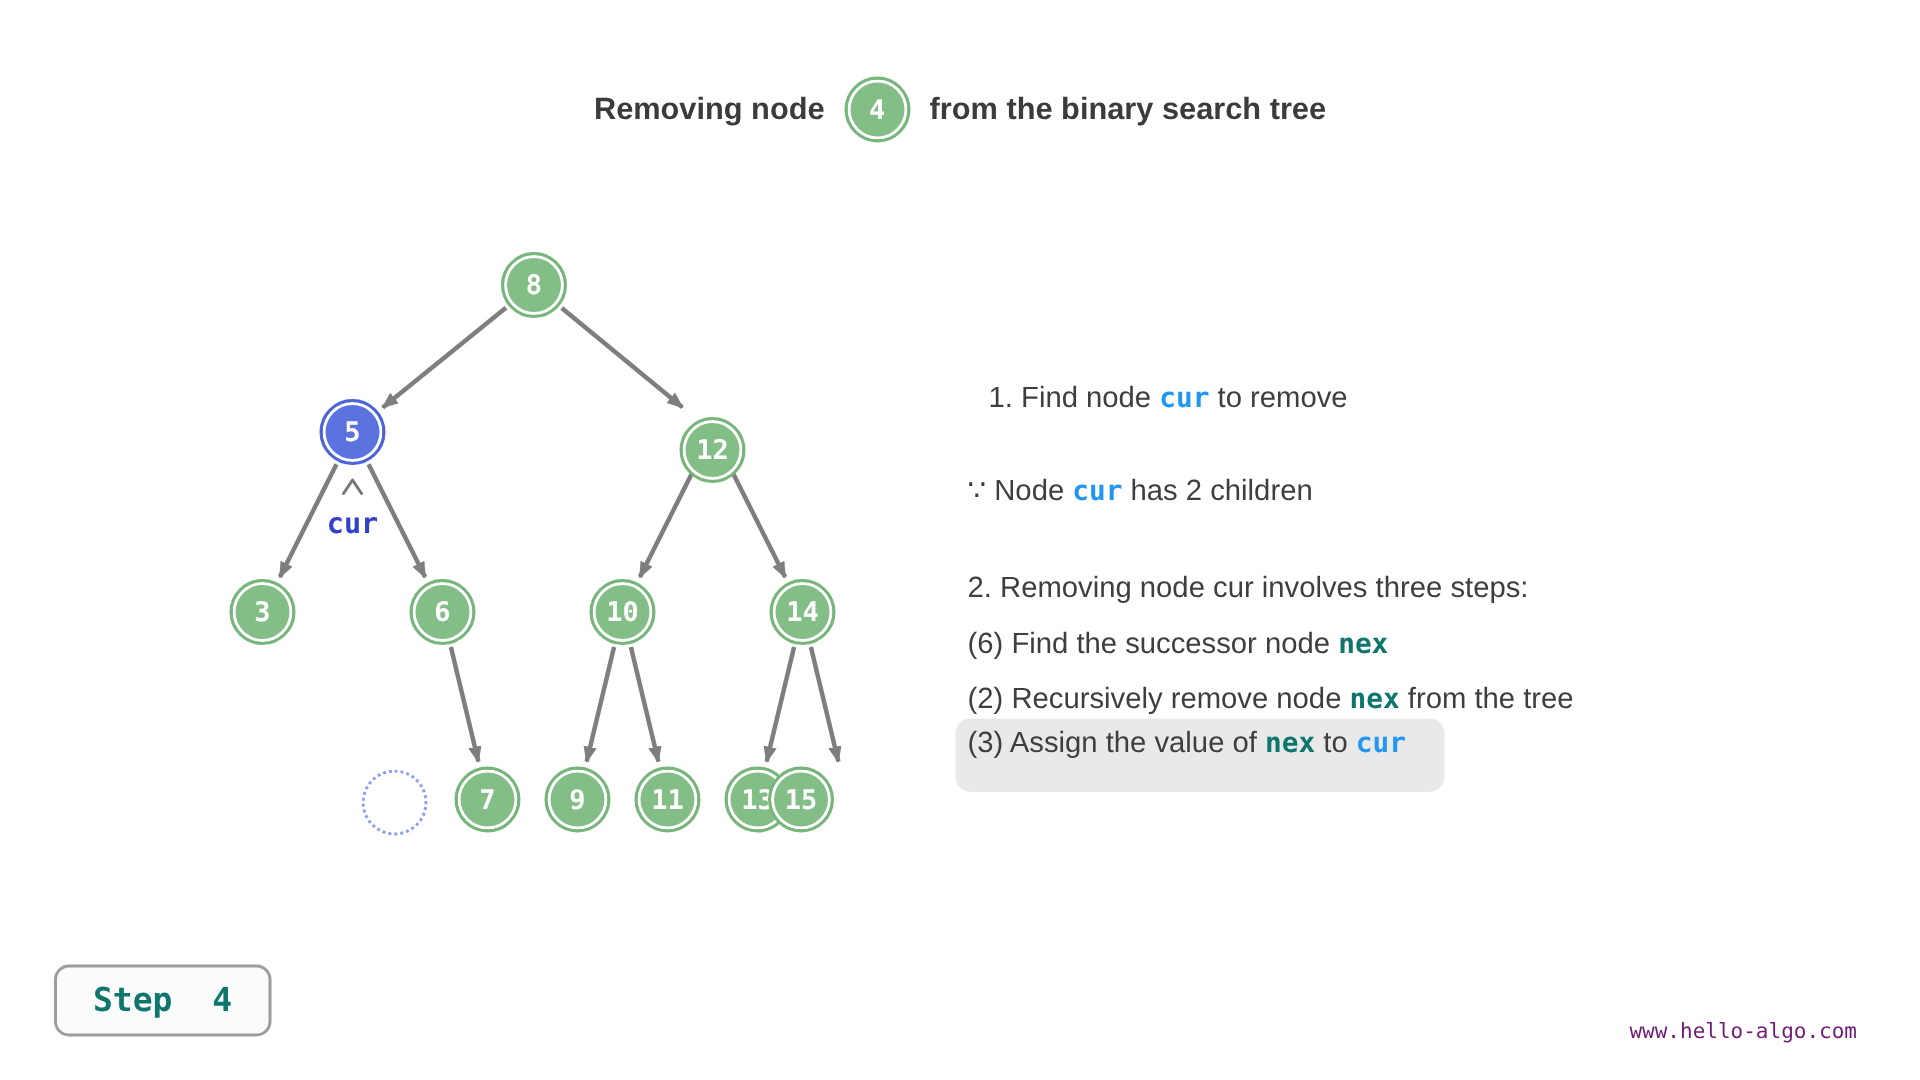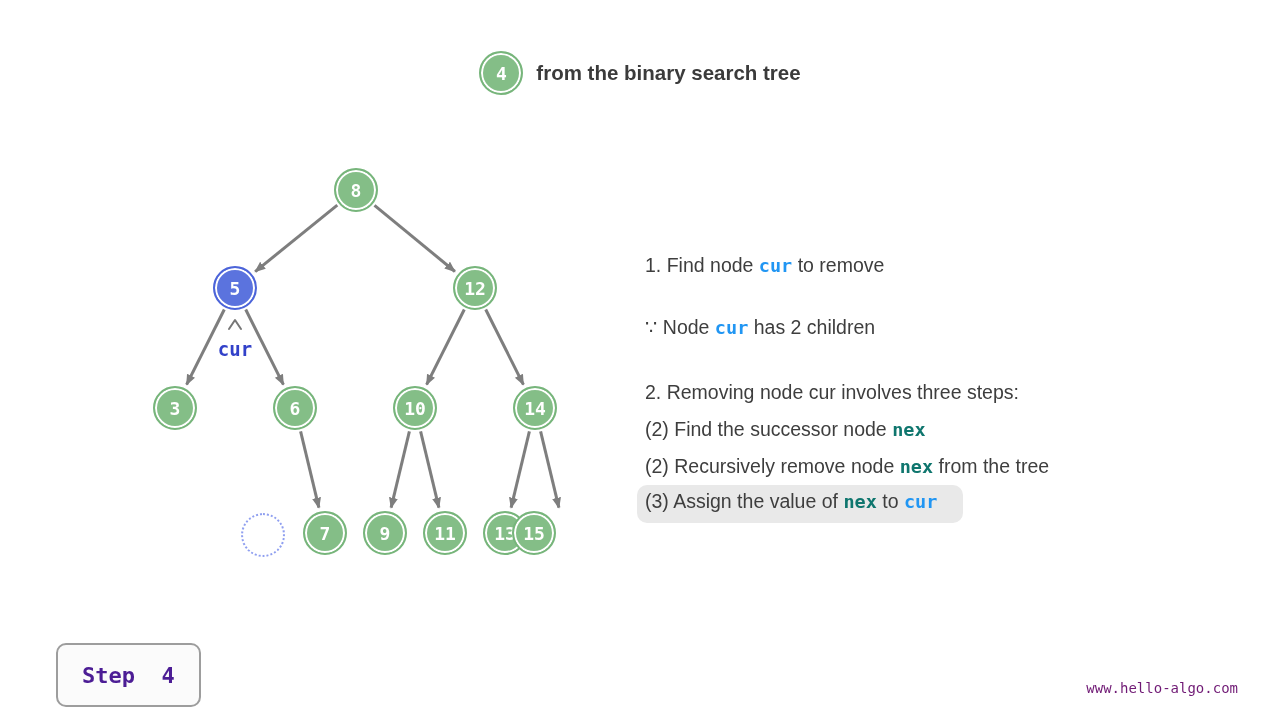--- a/index.html
+++ b/index.html
@@ -44,55 +44,56 @@
     position:absolute; transform:translate(-50%,-50%);
     font-family:"DejaVu Sans Mono",monospace; font-weight:bold;
     font-size:19px; color:#3241c9;
   }
 
   
   .notes-line {
     position:absolute; left:645px; white-space:nowrap;
     font-size:19.5px; color:#3e3e3e; line-height:26px;
   }
-  .p1 { top:252px; }
+  .p1 { top:252px;margin-left:14px; }
   .p2 { top:314px; }
   .notes-block { position:absolute; left:645px; top:374px; }
   .block-line { height:37px; display:flex; align-items:center; white-space:pre; font-size:19.5px; color:#3e3e3e; }
   .code {
     font-family:"DejaVu Sans Mono",monospace; font-weight:bold; font-size:18.5px;
   }
   .code.cur { color:#2196f3; }
   .code.nex { color:#0f766e; }
   .hl {
     display:inline-flex; align-items:center;
     background:#e9e9e9; border-radius:10px;
-    padding:5px 26px 10px 8px; margin-left:-8px;
+    padding:5px 26px 21px 8px; margin-left:-8px;
   }
 
   
   .step-badge {
     position:absolute; left:36px; top:643px; box-sizing:border-box;
-    height:64px; display:flex; align-items:center;
+    height:48px; display:flex; align-items:center;
     border:2px solid #9d9d9d; border-radius:10px; background:#fbfbfb;
     padding:0 24px; white-space:pre;
     font-family:"DejaVu Sans Mono",monospace; font-weight:bold;
-    font-size:22px; color:#4c1d95;margin-left:20px;
+    font-size:22px; color:#0f766e;
   }
 
   
   .watermark {
     position:absolute; right:42px; bottom:24px;
     font-family:"DejaVu Sans Mono",monospace; font-size:14px; color:#701a75;
   }
 </style>
 </head>
 <body>
 
 <div class="title-row">
+  <span>Removing node</span>
   <span class="circle-node green">
       <span>4</span>
     </span>
   <span>from the binary search tree</span>
 </div>
 
 <svg id="tree-svg" viewBox="0 0 1280 720">
   <defs>
     <marker id="arrowhead" markerUnits="userSpaceOnUse" markerWidth="12" markerHeight="10" refX="10" refY="4.5" orient="auto">
       <path d="M0,0 L11,4.5 L0,9 Z" fill="#7e7e7e"></path>
@@ -108,42 +109,42 @@
     <line x1="409.4" y1="431.3" x2="391.1" y2="507.7" class="edge" marker-end="url(#arrowhead)"></line>
     <line x1="420.6" y1="431.3" x2="438.9" y2="507.7" class="edge" marker-end="url(#arrowhead)"></line>
     <line x1="529.4" y1="431.3" x2="511.1" y2="507.7" class="edge" marker-end="url(#arrowhead)"></line>
     <line x1="540.6" y1="431.3" x2="558.9" y2="507.7" class="edge" marker-end="url(#arrowhead)"></line>
     <polyline points="229,329 235,320 241,329" fill="none" stroke="#777777" stroke-width="2" stroke-linecap="round" stroke-linejoin="round"></polyline>
   </svg>
 
 <div id="tree-nodes">
     <div class="circle-node tree-abs green" style="left: 356px; top: 190px;">8</div>
     <div class="circle-node tree-abs blue" style="left: 235px; top: 288px;">5</div>
-    <div class="circle-node tree-abs green" style="left: 475px; top: 288px;">12</div>
+    <div class="circle-node tree-abs green" style="left: 475px; top: 300px;">12</div>
     <div class="circle-node tree-abs green" style="left: 175px; top: 408px;">3</div>
     <div class="circle-node tree-abs green" style="left: 295px; top: 408px;">6</div>
     <div class="circle-node tree-abs green" style="left: 415px; top: 408px;">10</div>
     <div class="circle-node tree-abs green" style="left: 535px; top: 408px;">14</div>
     <div class="circle-node tree-abs dotted" style="left: 263px; top: 535px;"></div>
     <div class="circle-node tree-abs green" style="left: 325px; top: 533px;">7</div>
     <div class="circle-node tree-abs green" style="left: 385px; top: 533px;">9</div>
     <div class="circle-node tree-abs green" style="left: 445px; top: 533px;">11</div>
     <div class="circle-node tree-abs green" style="left: 505px; top: 533px; text-align: right;">13</div>
     <div class="circle-node tree-abs green" style="left: 534px; top: 533px;">15</div>
   </div>
 
 <div class="pointer-label" id="pointer-label" style="left: 235px; top: 349px;">cur</div>
 
 <div class="notes-line p1"><span>1. Find node </span><span class="code cur">cur</span><span> to remove</span></div>
 
 <div class="notes-line p2"><span>∵ Node </span><span class="code cur">cur</span><span> has 2 children</span></div>
 
 <div class="notes-block">
   <div class="block-line"><span>2. Removing node cur involves three steps:</span></div>
-  <div class="block-line"><span>(2) Find the successor node </span><span class="code nex">nex</span></div>
+  <div class="block-line"><span>(6) Find the successor node </span><span class="code nex">nex</span></div>
   <div class="block-line"><span>(2) Recursively remove node </span><span class="code nex">nex</span><span> from the tree</span></div>
   <div class="block-line">
     <span class="hl"><span>(3) Assign the value of </span><span class="code nex">nex</span><span> to </span><span class="code cur">cur</span></span>
   </div>
 </div>
 
 <div class="step-badge">Step  4</div>
 
 <div class="watermark">www.hello-algo.com</div>
 

